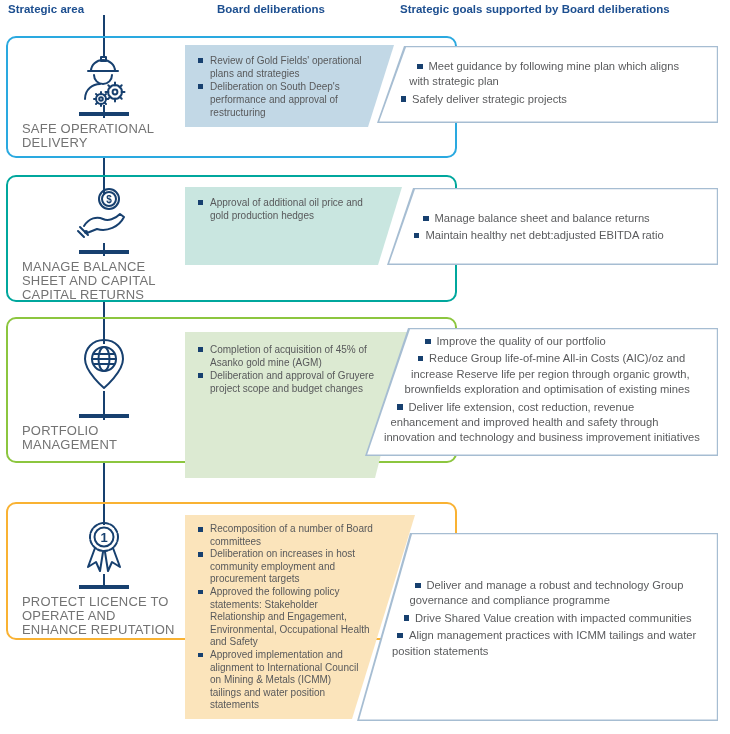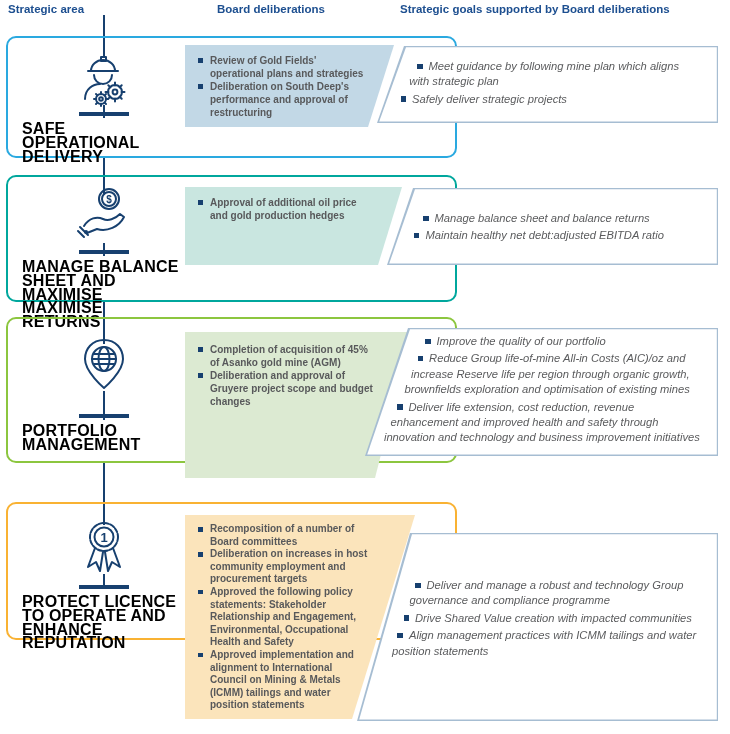--- a/index.html
+++ b/index.html
@@ -15,29 +15,28 @@
   .vline{position:absolute;width:2px;background:#17406f;}
   .hbar{position:absolute;height:4px;background:#17406f;}
   
   .area-box{
     position:absolute;left:6px;width:451px;border:2px solid var(--accent);
     border-radius:10px;background:transparent;box-sizing:border-box;
   }
   .icon-wrap{position:absolute;width:60px;height:60px;}
   .icon-wrap svg{display:block;}
   .area-title{
-    position:absolute;left:22px;width:158px;font-size:16px;font-weight:bold;
-    color:#000000;line-height:13.8px;letter-spacing:.2px;
+    position:absolute;left:22px;width:158px;font-size:13px;font-weight:normal;
+    color:#737373;line-height:13.8px;letter-spacing:.2px;
   }
   
   .delib-box{
     position:absolute;background:var(--fill);
     clip-path:polygon(0 0,100% 0,calc(100% - var(--dx)) 100%,0 100%);
     filter:drop-shadow(1px 2px 2px rgba(125,138,150,.35));
-    font-weight:bold;
   }
   .delib-spacer{
     float:right;height:100%;
     shape-outside:polygon(100% 0,100% 100%,0 100%);
   }
   .delib-list{
     margin:0;padding:0;list-style:none;font-size:10px;line-height:13px;color:#58595b;
   }
   .delib-list .delib-item{position:relative;padding-left:12px;}
   .delib-list .delib-item::before{
@@ -55,21 +54,21 @@
                       calc(100% - 1.2px) calc(100% - 1.4px),2.2px calc(100% - 1.4px));
   }
   .goal-content{
     position:absolute;inset:0;box-sizing:border-box;padding-left:8px;padding-right:16px;
     font-size:11.2px;line-height:15.4px;color:#5a5b5d;
   }
   .goal-spacer{
     float:left;height:100%;
     shape-outside:polygon(0 0,100% 0,0 100%);
   }
-  .goal-item{margin-bottom:2px;font-style:italic;}
+  .goal-item{margin-bottom:2px;}
   .gsq{
     display:inline-block;width:5.5px;height:5.5px;background:#17406f;margin-right:6px;
     vertical-align:1px;
   }
   .ic{stroke:#17406f;stroke-width:2;fill:none;stroke-linecap:round;stroke-linejoin:round;}
   .ic-txt{fill:#17406f;font-weight:bold;font-family:"Liberation Sans",sans-serif;}
 </style>
 </head>
 <body>
 
@@ -135,21 +134,21 @@
       <svg viewBox="0 0 60 60" width="60" height="60">
         <circle class="ic" cx="35" cy="13" r="10"></circle>
         <circle class="ic" cx="35" cy="13" r="7"></circle>
         <text class="ic-txt" x="35" y="17" font-size="10" text-anchor="middle" stroke="none">$</text>
         <path class="ic" d="M10 40 C15 32 23 30 29 33 C34 35.5 41 33 46 28 L50 31 C45 41 33 46 23 43 L13 47"></path>
         <path class="ic" d="M6 41 L14 49 M4 45 L10 51"></path>
         <circle class="ic" cx="12" cy="46" r="1" fill="#17406f"></circle>
       </svg>
     </div>
     <div class="hbar" style="left:79px;top:250px;width:50px"></div>
-    <div class="area-title" style="top:260px">MANAGE BALANCE SHEET AND MAXIMISE MAXIMISE RETURNS</div>
+    <div class="area-title" style="top:260px">MANAGE BALANCE SHEET AND CAPITAL CAPITAL RETURNS</div>
 
     <div class="delib-box" style="left:185px;top:187px;width:217px;height:78px;--dx:24px">
       <div class="delib-spacer" style="width:30px"></div>
       <ul class="delib-list" style="padding:9px 34px 0 13px">
           <li class="delib-item">Approval of additional oil price and gold production hedges</li>
         </ul>
     </div>
 
     <div class="goal-box" style="left:387px;top:188px;width:331px;height:77px;--dx:26px">
       <div class="goal-fill"></div>

